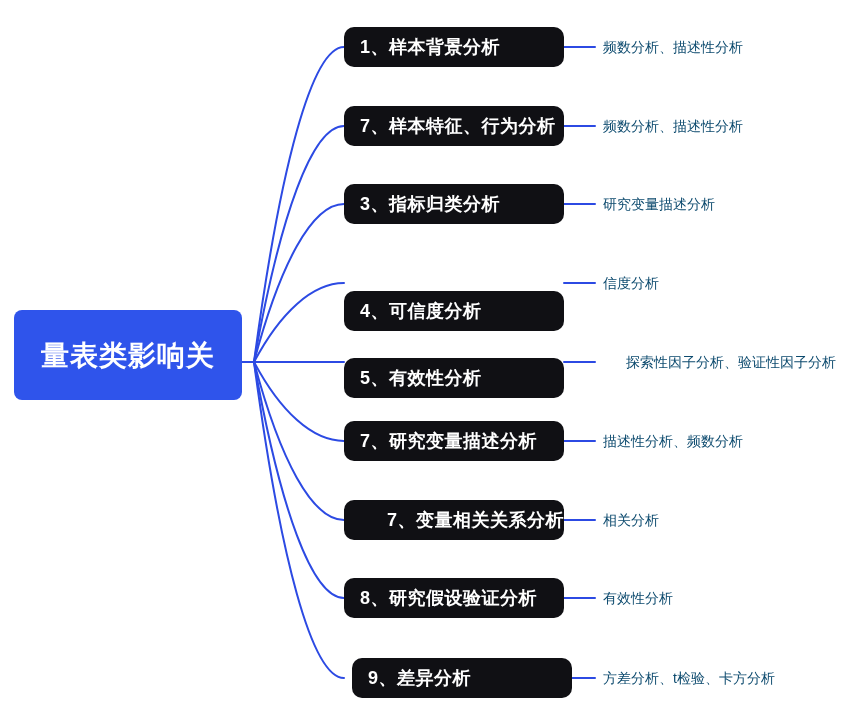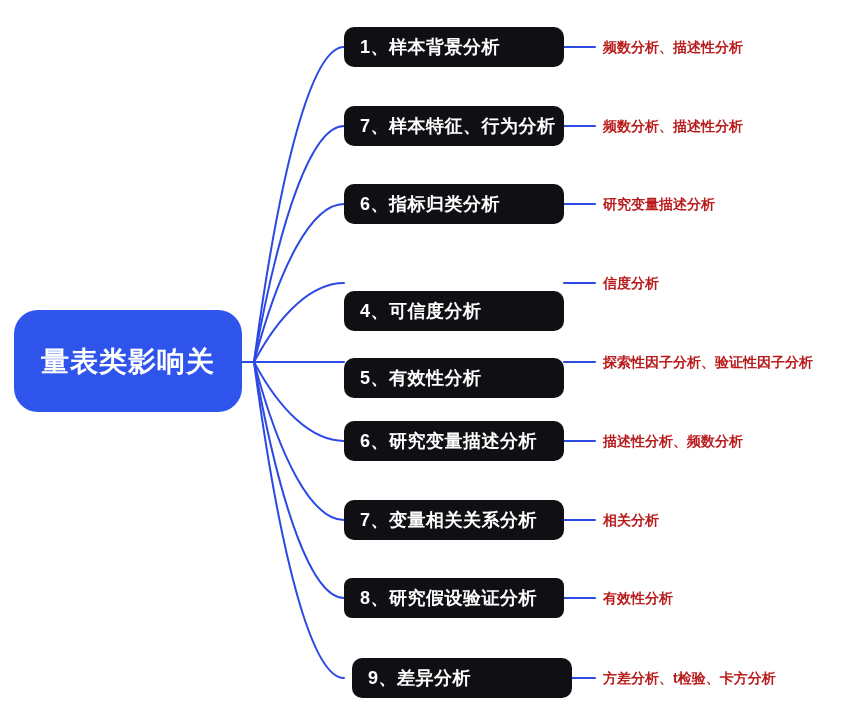--- a/index.html
+++ b/index.html
@@ -21,23 +21,23 @@
     top: 0;
     width: 849px;
     height: 720px;
     pointer-events: none;
   }
   .root-node {
     position: absolute;
     left: 14px;
     top: 310px;
     width: 228px;
-    height: 102px;
+    height: 90px;
     background: #2F54EB;
-    border-radius: 24px;
+    border-radius: 8px;
     color: #ffffff;
     font-weight: bold;
     font-size: 28px;
     line-height: 37px;
     letter-spacing: 1px;
     display: flex;
     flex-direction: column;
     align-items: center;
     justify-content: center;
     text-align: center;
@@ -62,23 +62,22 @@
     padding-left: 16px;
     white-space: nowrap;
     letter-spacing: 0.5px;
   }
   .branch-annotation {
     position: absolute;
     left: 603px;
     height: 40px;
     line-height: 40px;
     font-size: 14px;
-    color: #b91c1c;
+    color: #0c4a6e;
     white-space: nowrap;
-    font-weight: bold;
   }
 </style>
 </head>
 <body>
 
 <div class="canvas">
   <svg class="connectors" id="connectors" viewBox="0 0 849 720" xmlns="http://www.w3.org/2000/svg">
       <path d="M 242 362 L 254 362 C 280 166.7 312 47 344 47" fill="none" stroke="#2C4AE3" stroke-width="2" stroke-linecap="round"></path>
       <path d="M 564 47 H 595" fill="none" stroke="#2C4AE3" stroke-width="2" stroke-linecap="round"></path>
       <path d="M 242 362 L 254 362 C 280 215.68 312 126 344 126" fill="none" stroke="#2C4AE3" stroke-width="2" stroke-linecap="round"></path>
@@ -113,55 +112,55 @@
 
   <div>
     <div class="branch-node" style="top: 106px;">
       <span class="branch-label">7、样本特征、行为分析</span>
     </div>
     <div class="branch-annotation" style="top: 106px;">频数分析、描述性分析</div>
   </div>
 
   <div>
     <div class="branch-node" style="top: 184px;">
-      <span class="branch-label">6、指标归类分析</span>
+      <span class="branch-label">3、指标归类分析</span>
     </div>
     <div class="branch-annotation" style="top: 184px;">研究变量描述分析</div>
   </div>
 
   <div>
     <div class="branch-node" style="top: 263px; margin-top: 28px;">
       <span class="branch-label">4、可信度分析</span>
     </div>
     <div class="branch-annotation" style="top: 263px;">信度分析</div>
   </div>
 
   <div>
     <div class="branch-node" style="top: 358px;">
       <span class="branch-label">5、有效性分析</span>
     </div>
-    <div class="branch-annotation" style="top: 342px;">探索性因子分析、验证性因子分析</div>
+    <div class="branch-annotation" style="top: 342px; margin-left: 23px;">探索性因子分析、验证性因子分析</div>
   </div>
 
   <div>
     <div class="branch-node" style="top: 421px;">
-      <span class="branch-label">6、研究变量描述分析</span>
+      <span class="branch-label">7、研究变量描述分析</span>
     </div>
     <div class="branch-annotation" style="top: 421px;">描述性分析、频数分析</div>
   </div>
 
   <div>
-    <div class="branch-node" style="top: 500px;">
+    <div class="branch-node" style="top: 500px; text-align: right;">
       <span class="branch-label">7、变量相关关系分析</span>
     </div>
     <div class="branch-annotation" style="top: 500px;">相关分析</div>
   </div>
 
   <div>
-    <div class="branch-node" style="top: 578px; border-radius: 8px;">
+    <div class="branch-node" style="top: 578px;">
       <span class="branch-label">8、研究假设验证分析</span>
     </div>
     <div class="branch-annotation" style="top: 578px;">有效性分析</div>
   </div>
 
   <div>
     <div class="branch-node" style="top: 658px; margin-left: 8px;">
       <span class="branch-label">9、差异分析</span>
     </div>
     <div class="branch-annotation" style="top: 658px;">方差分析、t检验、卡方分析</div>

